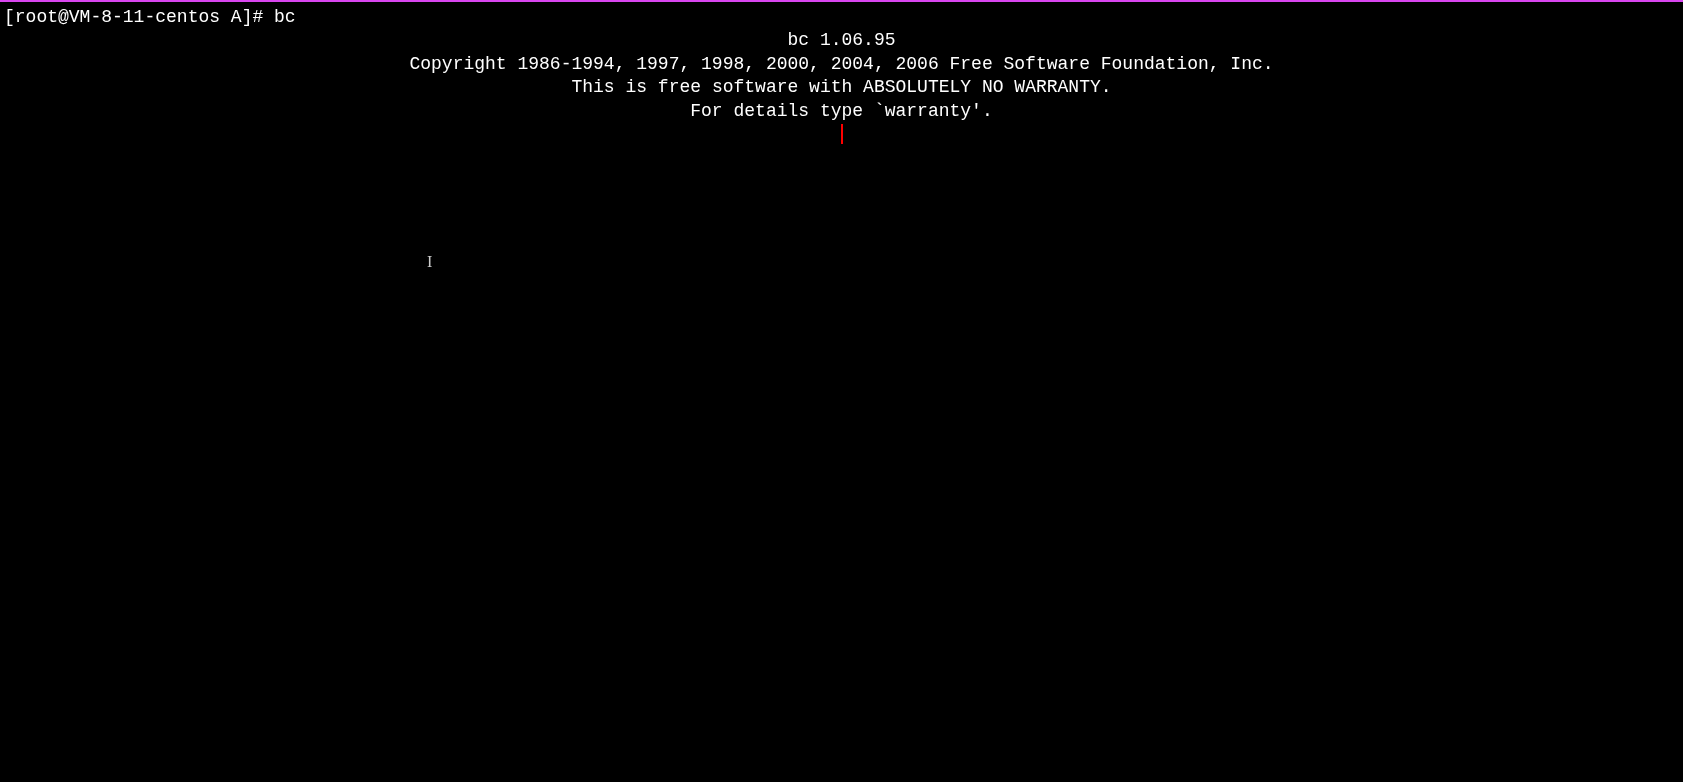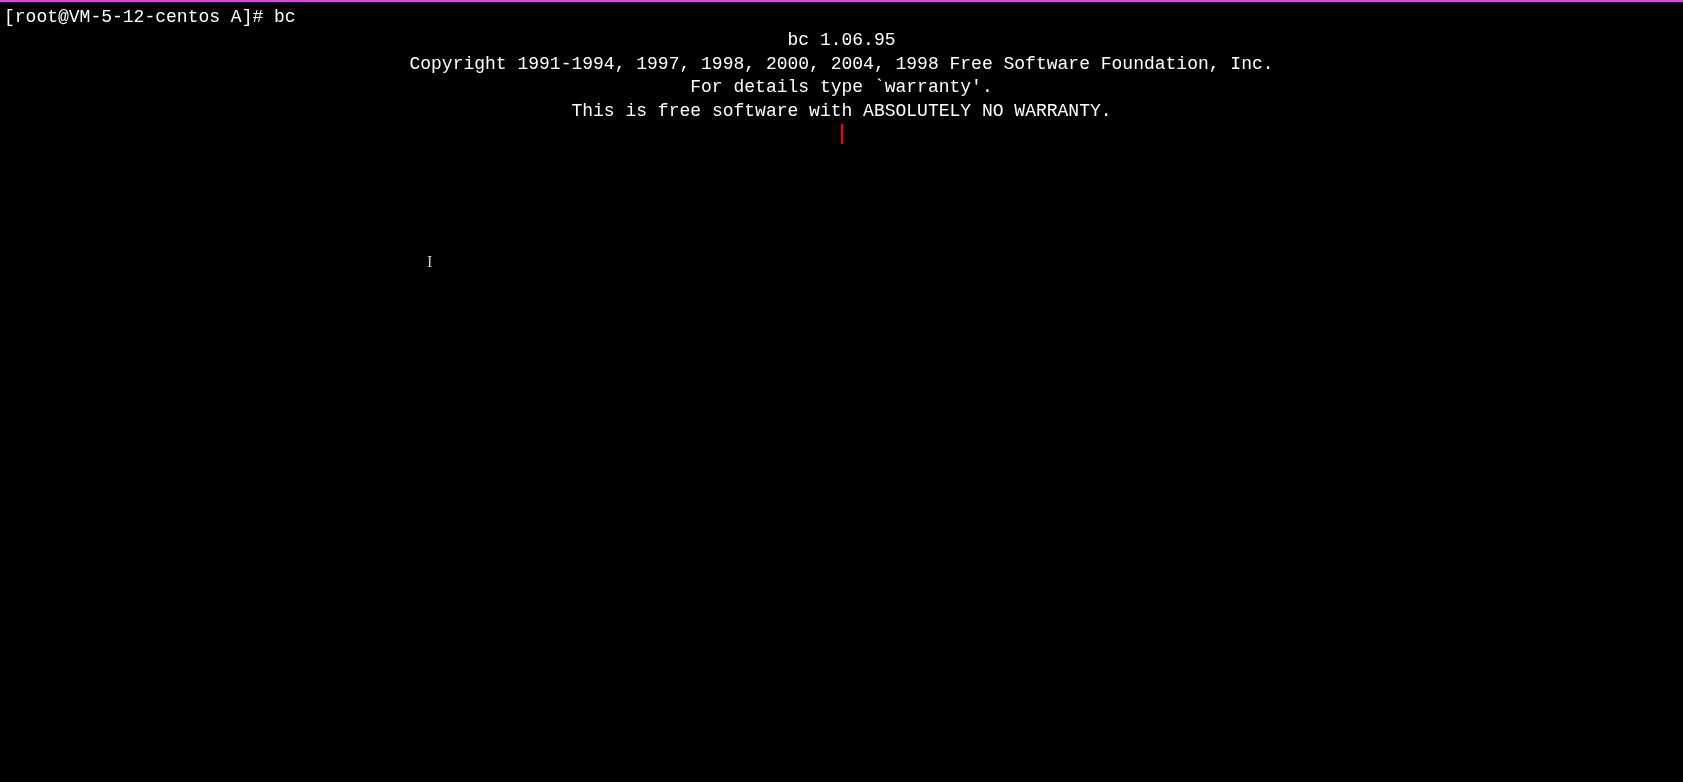--- a/index.html
+++ b/index.html
@@ -49,20 +49,20 @@
       color: #cccccc;
       font-family: serif;
       font-size: 16px;
       pointer-events: none;
     }
   </style>
 </head>
 <body>
 
 <div class="terminal">
-  <div class="prompt-line"><span>[root@VM-5-12-centos A]# </span><span>bc</span></div>
+  <div class="prompt-line"><span>[root@VM-8-11-centos A]# </span><span>bc</span></div>
   <div class="line">bc 1.06.95</div>
-  <div class="line">Copyright 1991-1994, 1997, 1998, 2000, 2004, 1998 Free Software Foundation, Inc.</div>
+  <div class="line">Copyright 1986-1994, 1997, 1998, 2000, 2004, 2006 Free Software Foundation, Inc.</div>
+  <div class="line">This is free software with ABSOLUTELY NO WARRANTY.</div>
   <div class="line">For details type `warranty'.</div>
-  <div class="line">This is free software with ABSOLUTELY NO WARRANTY.</div>
   <div class="line"><span class="cursor"></span></div>
   <div class="text-cursor-icon">I</div>
 </div>
 
 </body></html>

